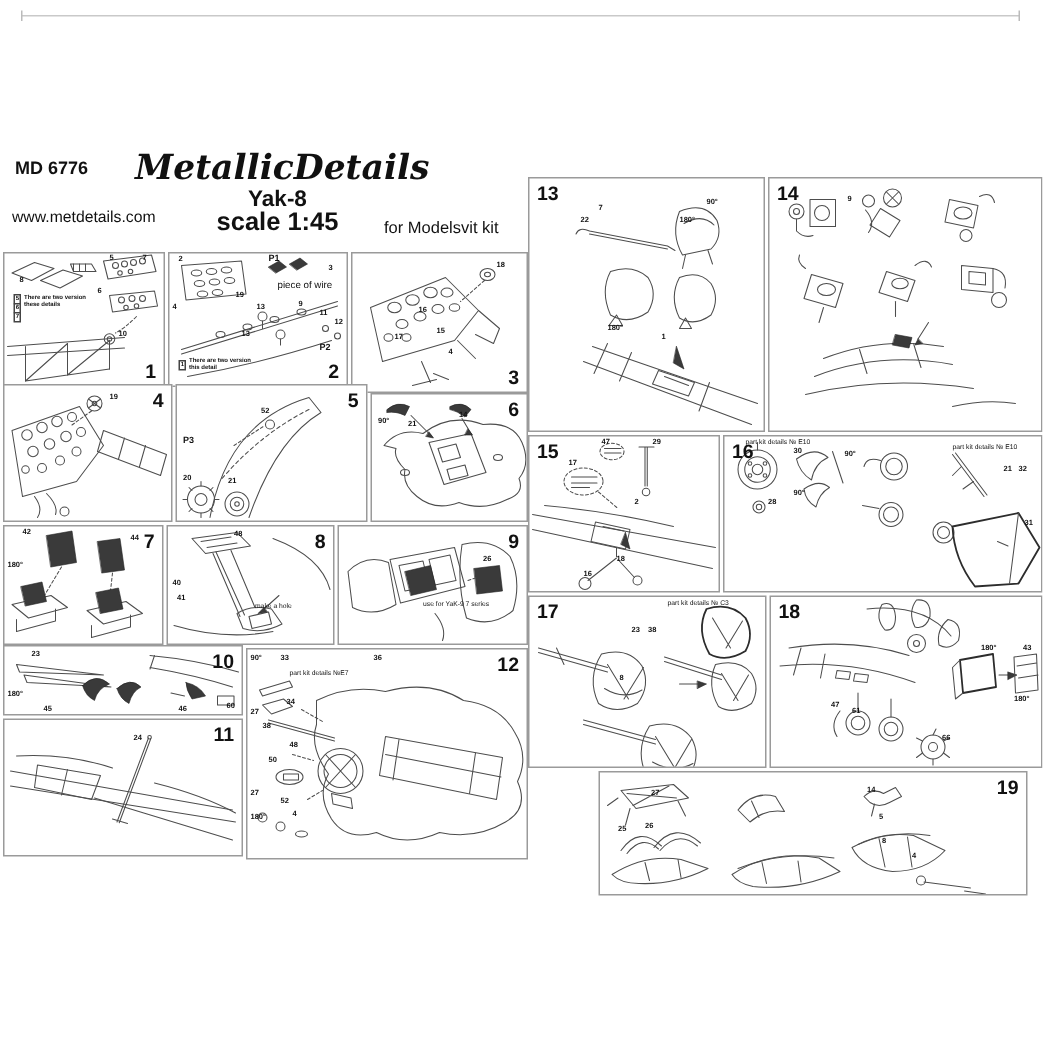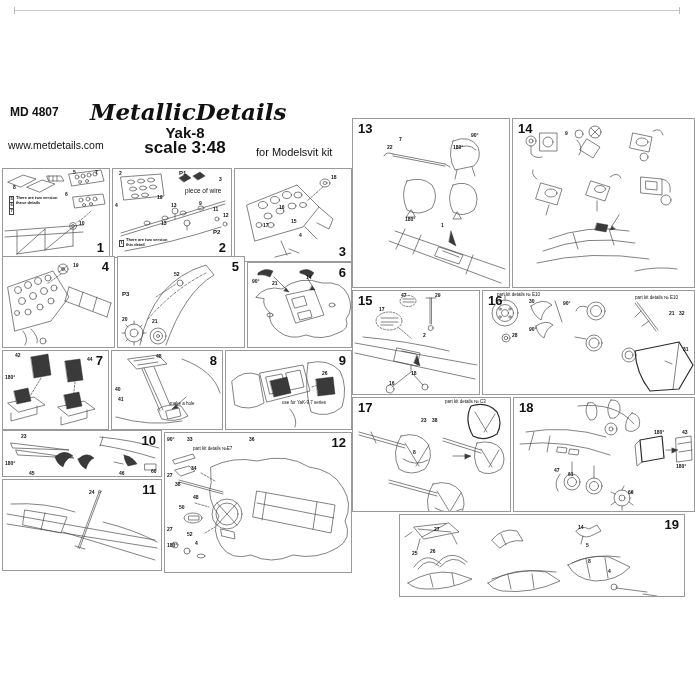--- a/index.html
+++ b/index.html
@@ -30,24 +30,24 @@
   svg .dk{fill:#3a3a3a;stroke:#222;stroke-width:.4}
   svg .md{stroke:#2c2c2c;stroke-width:1.2;fill:none}
 </style>
 </head>
 <body>
 
 <div class="topline"></div>
 <div class="tick" style="left:14px"></div>
 <div class="tick" style="left:679px"></div>
 
-<div class="hdr code">MD 4807</div>
+<div class="hdr code">MD 6776</div>
 <div class="hdr logo">MetallicDetails</div>
 <div class="hdr model">Yak-8</div>
-<div class="hdr scale">scale 3:48</div>
+<div class="hdr scale">scale 1:45</div>
 <div class="hdr site">www.metdetails.com</div>
 <div class="hdr kit">for Modelsvit kit</div>
 
 <div class="panel" style="left:2px;top:168px;width:108px;height:90px">
   <span class="pnum br">1</span>
   <svg width="108" height="90" viewBox="0 0 108 90">
     <path d="M5,13l15-7 13,4-15,8z"></path>
       <path d="M24,18l15-7 13,4-15,8z"></path>
     <path d="M44,7h14l3,5H46z"></path>
       <path d="M46,7v5M50,7v5M54,7v5"></path>

